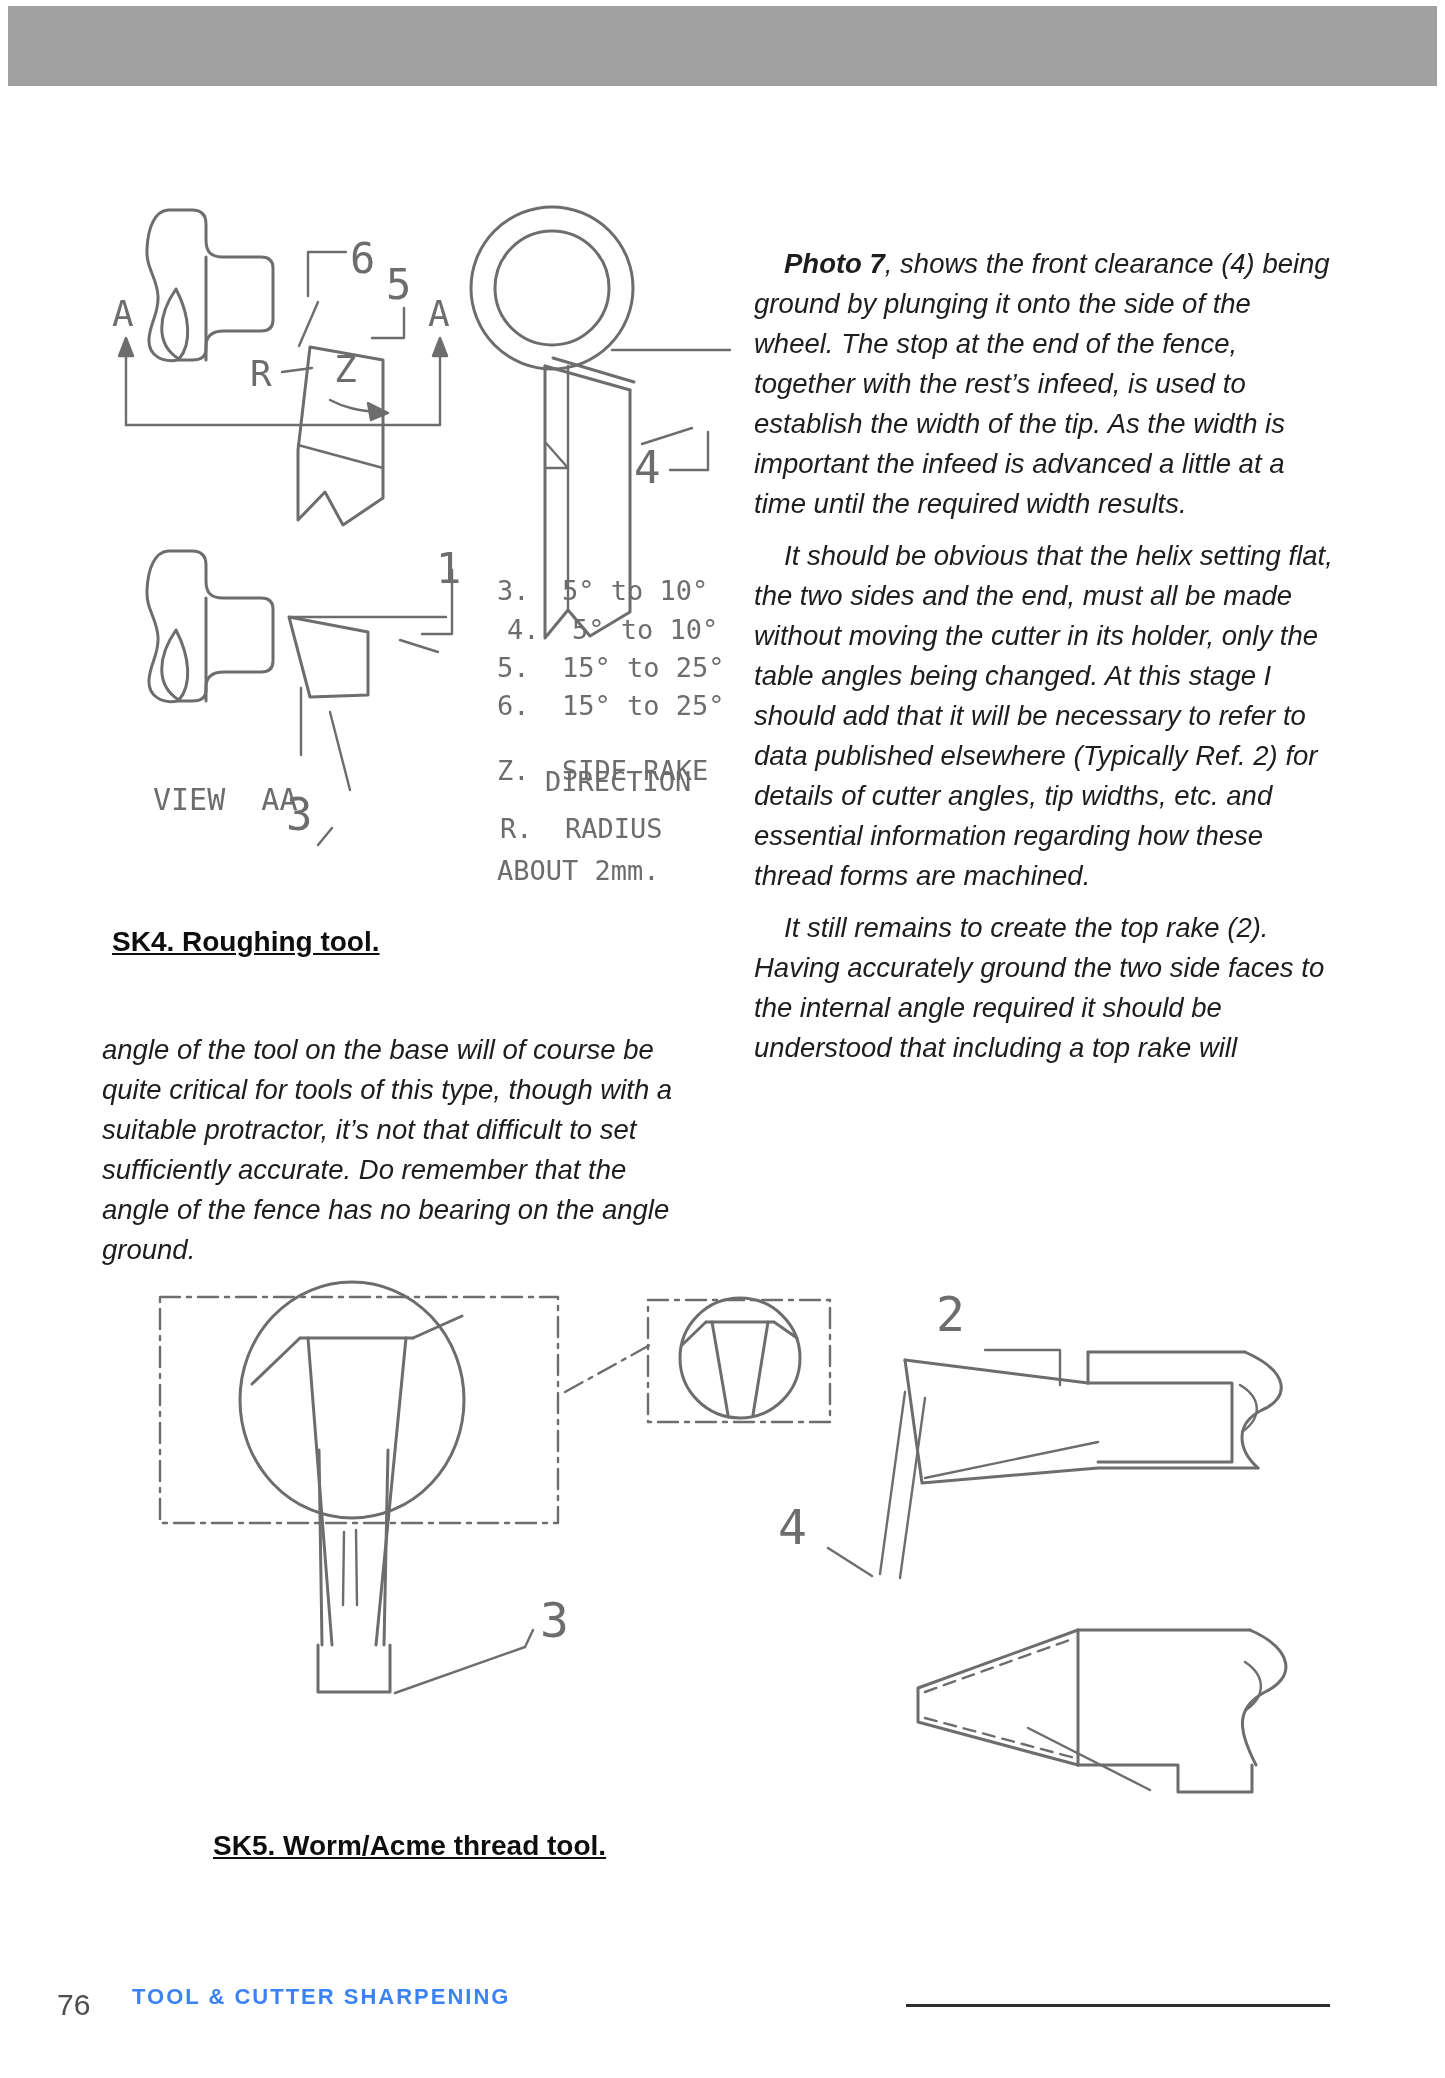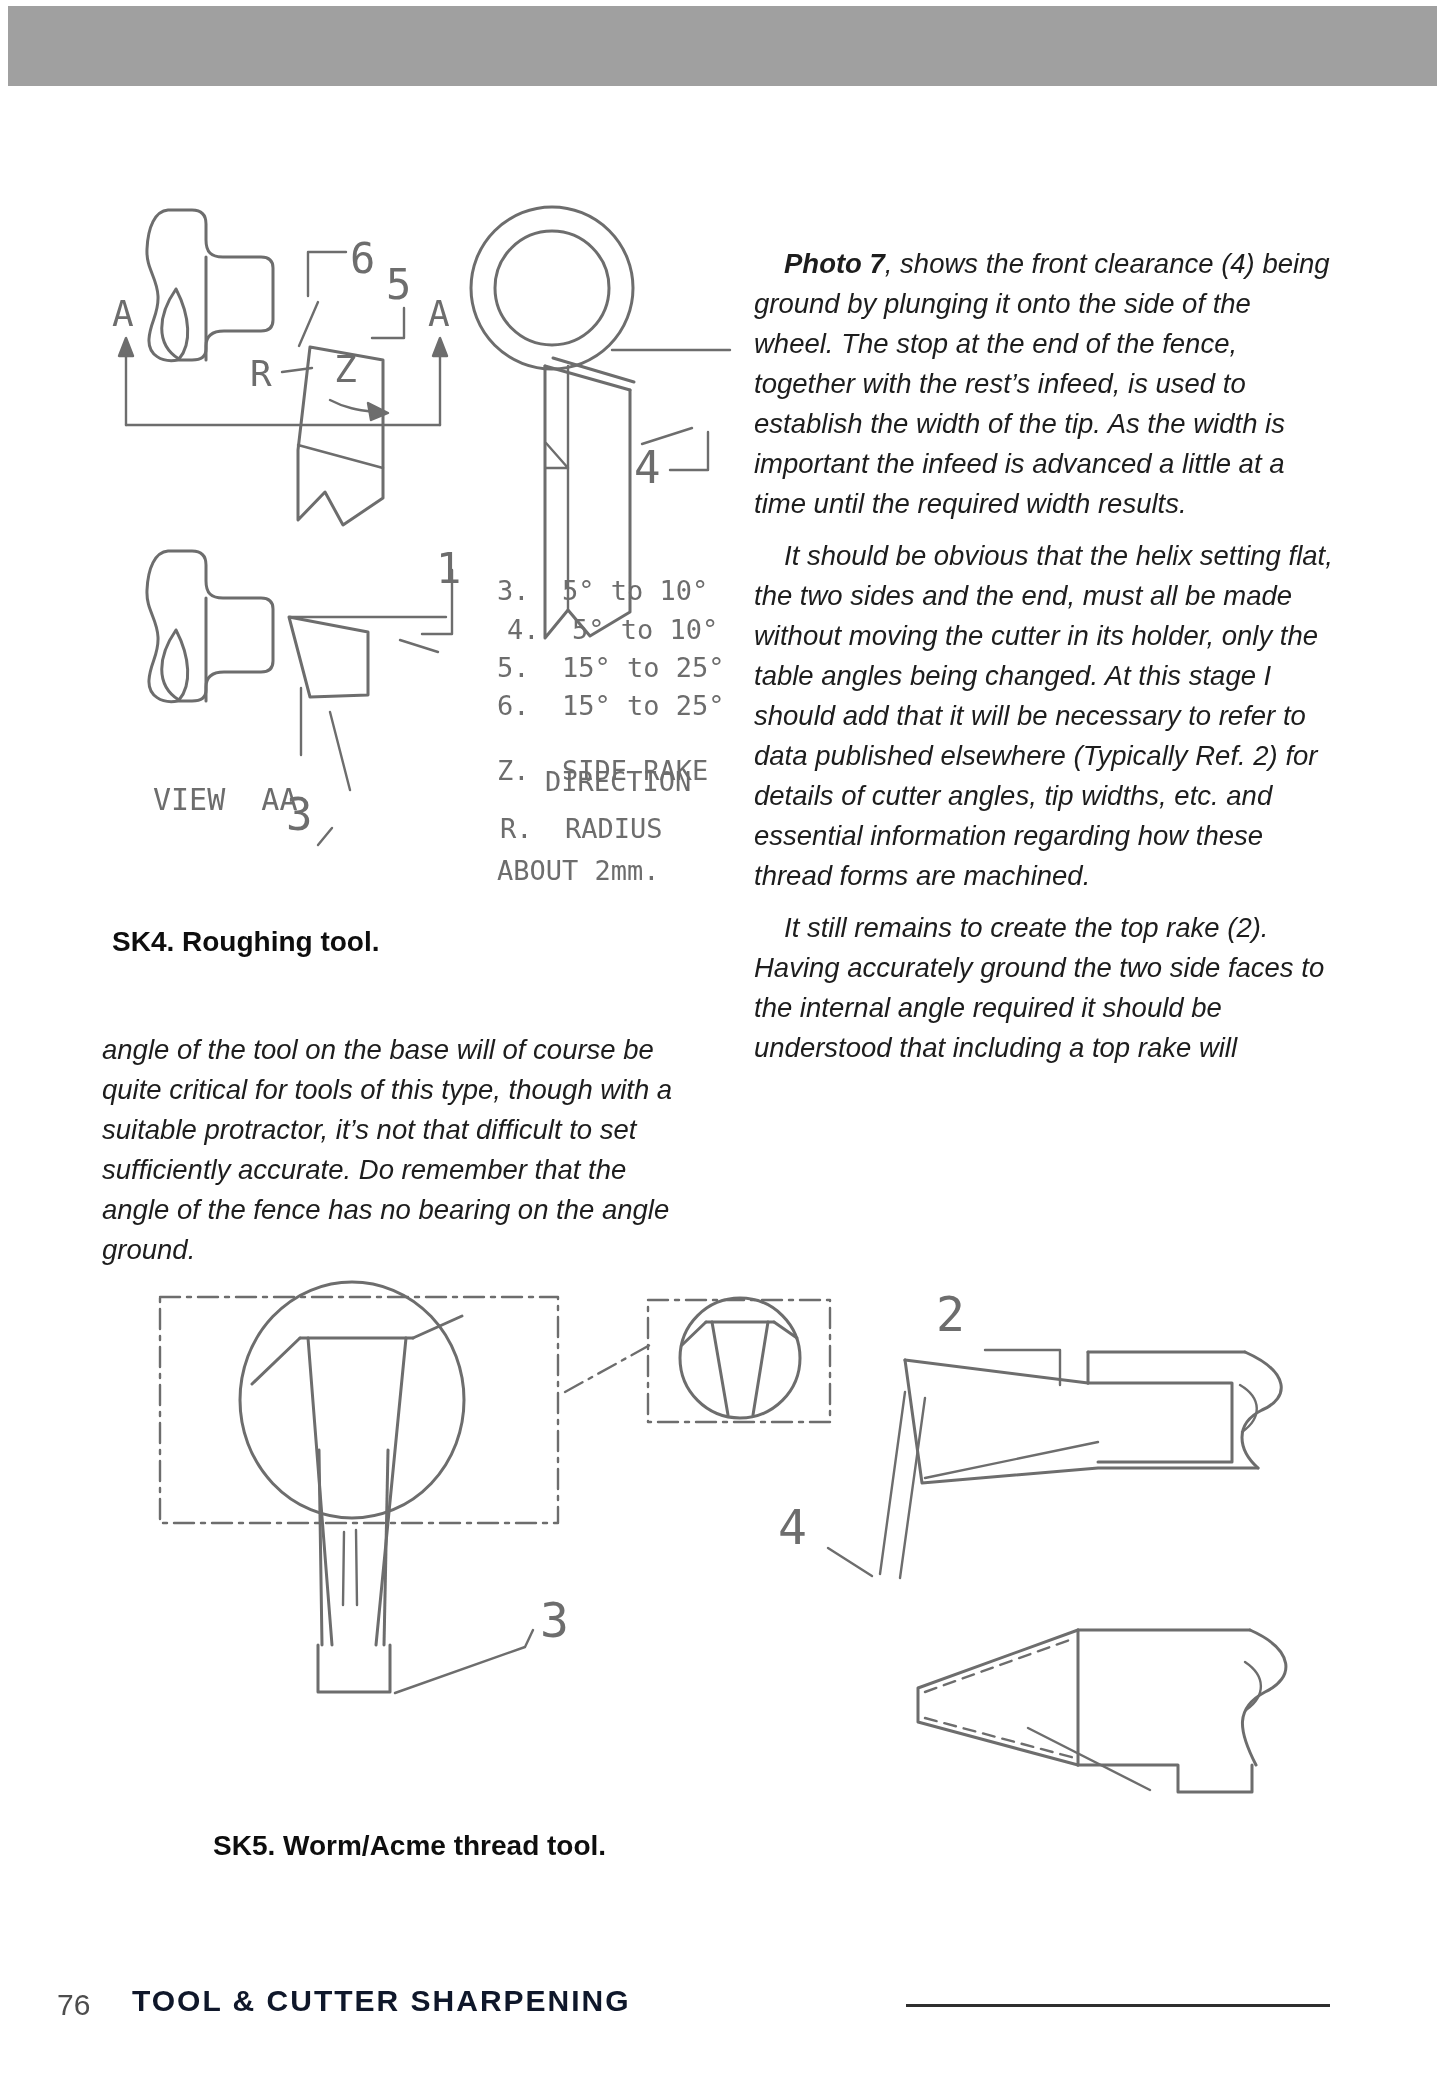--- a/index.html
+++ b/index.html
@@ -9,28 +9,28 @@
   svg.draw{position:absolute;left:0;top:0;}
   svg.draw *{vector-effect:non-scaling-stroke;}
   .stroke{stroke:#6d6d6d;stroke-width:3;fill:none;stroke-linecap:round;stroke-linejoin:round;}
   .thin{stroke-width:2.4;}
   .dashdot{stroke-dasharray:20 7 4 7;}
   .dashed{stroke-dasharray:12 8;}
   .dlabel{position:absolute;color:#6d6d6d;font-family:"DejaVu Sans Mono",monospace;
           white-space:pre;line-height:1;}
   .legend-line{position:absolute;color:#6d6d6d;font-family:"DejaVu Sans Mono",monospace;
           font-size:27px;white-space:pre;line-height:1;}
-  .caption{position:absolute;font-weight:bold;font-size:28px;color:#0e0e0e;white-space:pre;}
+  .caption{position:absolute;font-weight:bold;font-size:28px;color:#0e0e0e;white-space:pre;text-decoration:underline;}
   .col{position:absolute;font-size:27.5px;line-height:40px;color:#1d1d1d;}
   .col p{margin:12px;text-indent:30px;font-style:italic;}
   .col p.noindent{text-indent:0;}
   .lead{font-weight:bold;}
   .footer-num{position:absolute;left:57px;top:1988px;font-size:30px;color:#4d4d4d;}
-  .footer-title{position:absolute;left:132px;top:1984px;font-size:30px;font-weight:bold;
-          letter-spacing:2px;color:#0f172a;white-space:pre;}
+  .footer-title{position:absolute;left:132px;top:1984px;font-size:22px;font-weight:bold;
+          letter-spacing:2px;color:#3b82f6;white-space:pre;}
   .footer-rule{position:absolute;left:906px;top:2004px;width:424px;height:3px;background:#2f2f2f;}
 </style>
 </head>
 <body>
 
 <div class="page">
 
   <div class="topbar"></div>
 
   <svg class="draw" width="1445" height="2078" viewBox="0 0 1445 2078">

